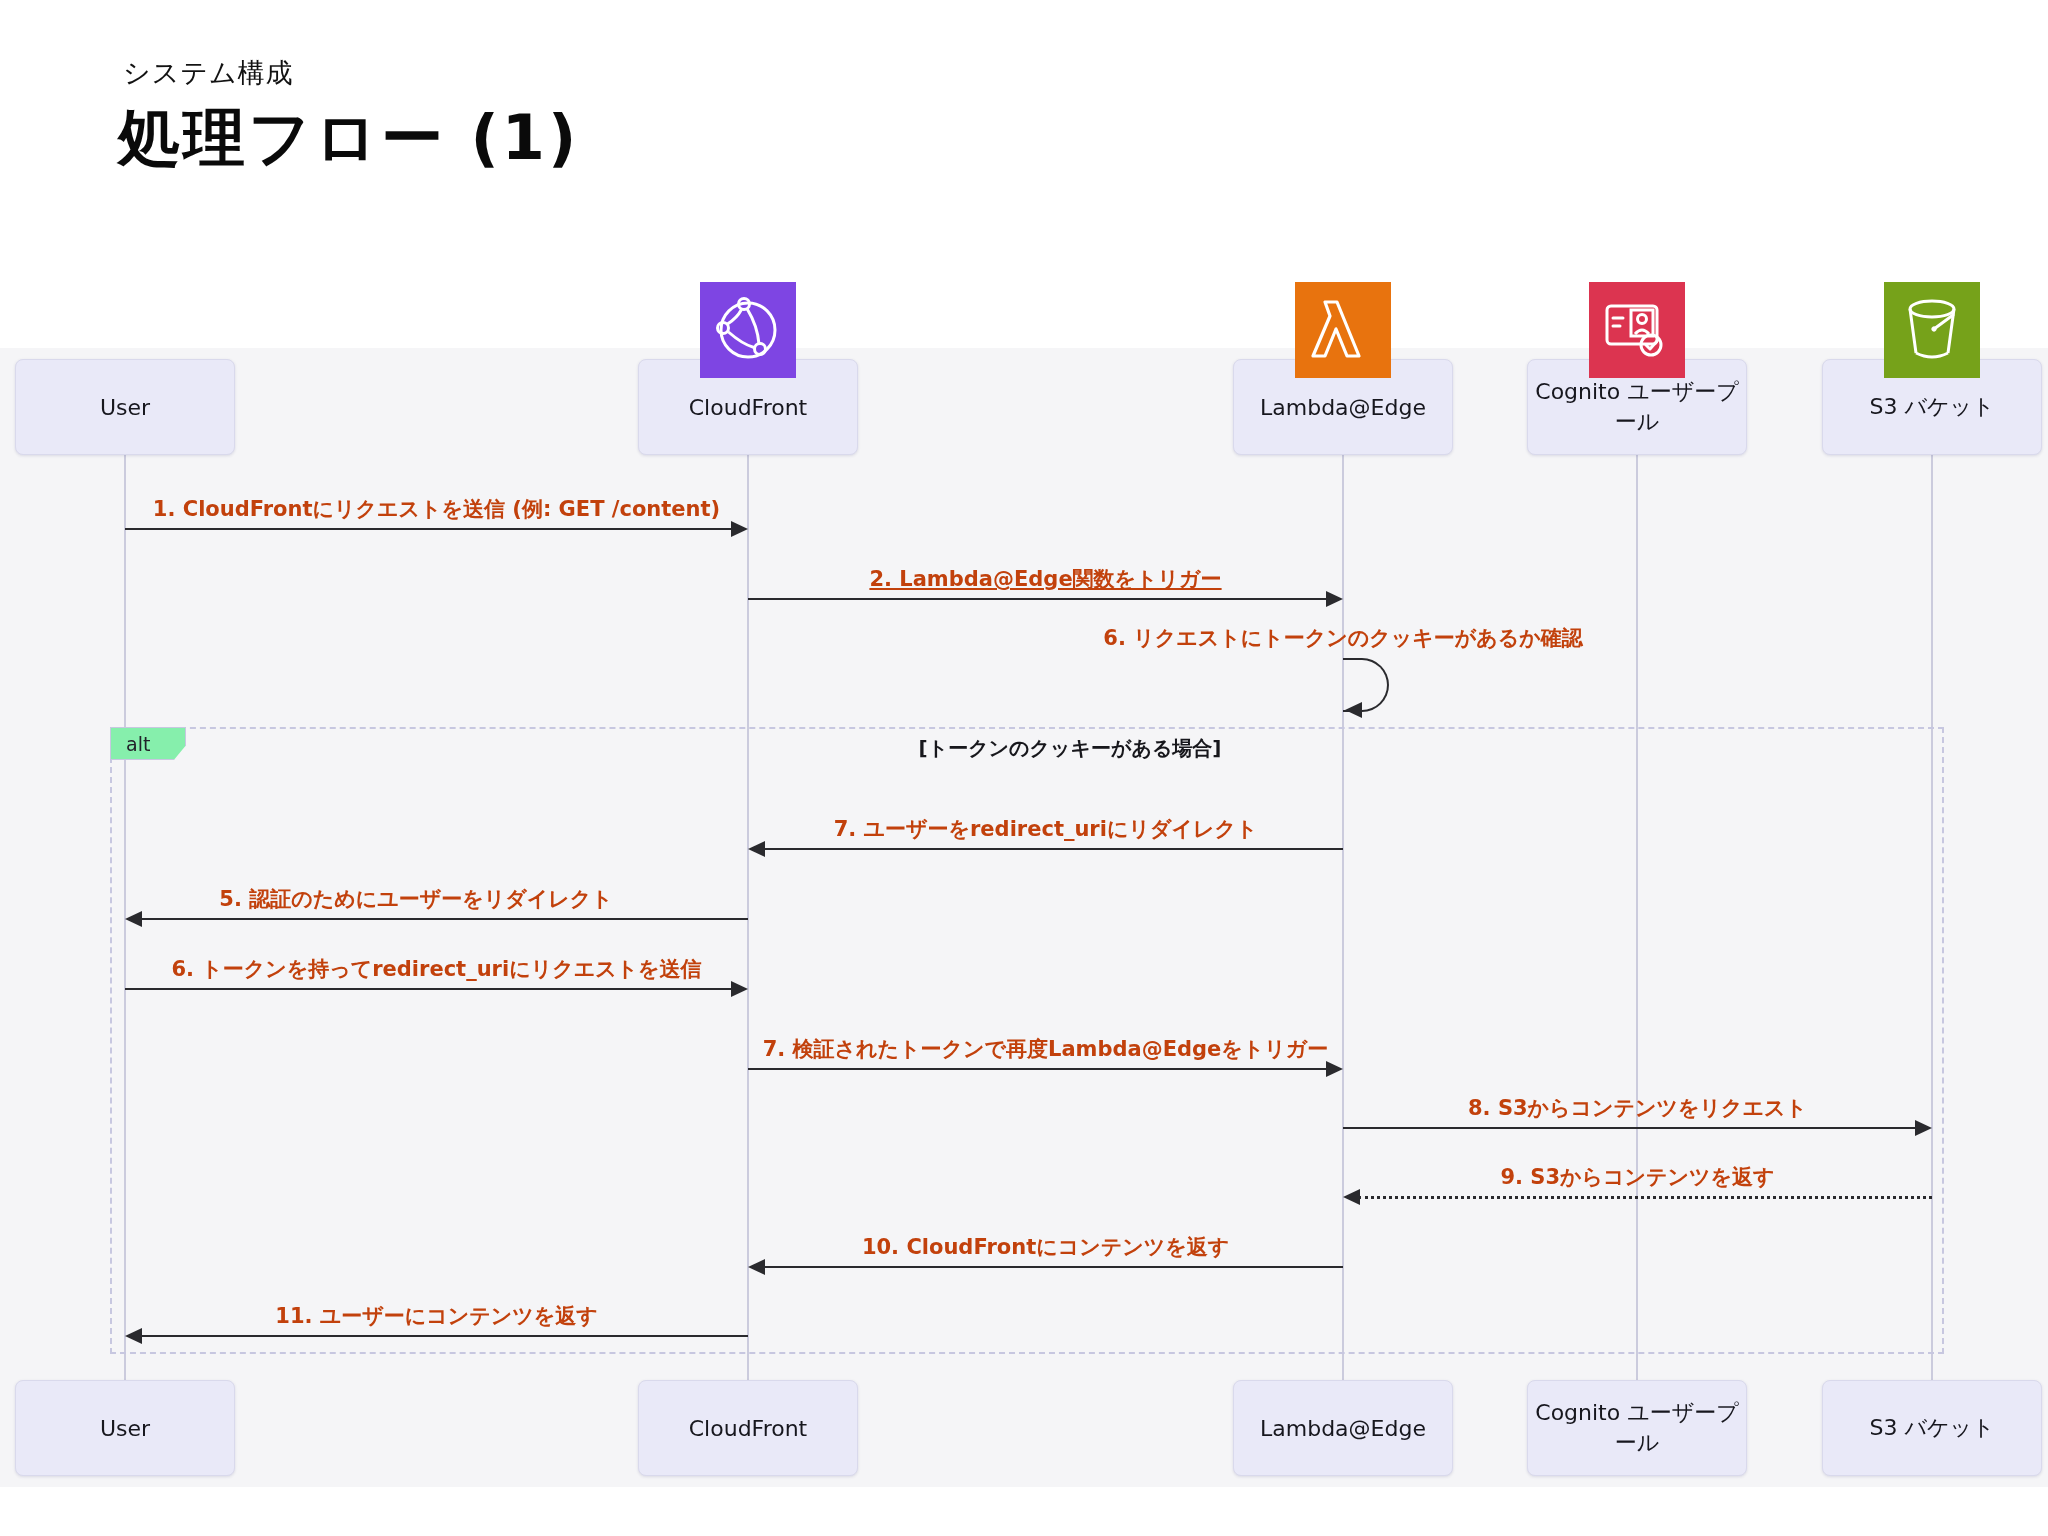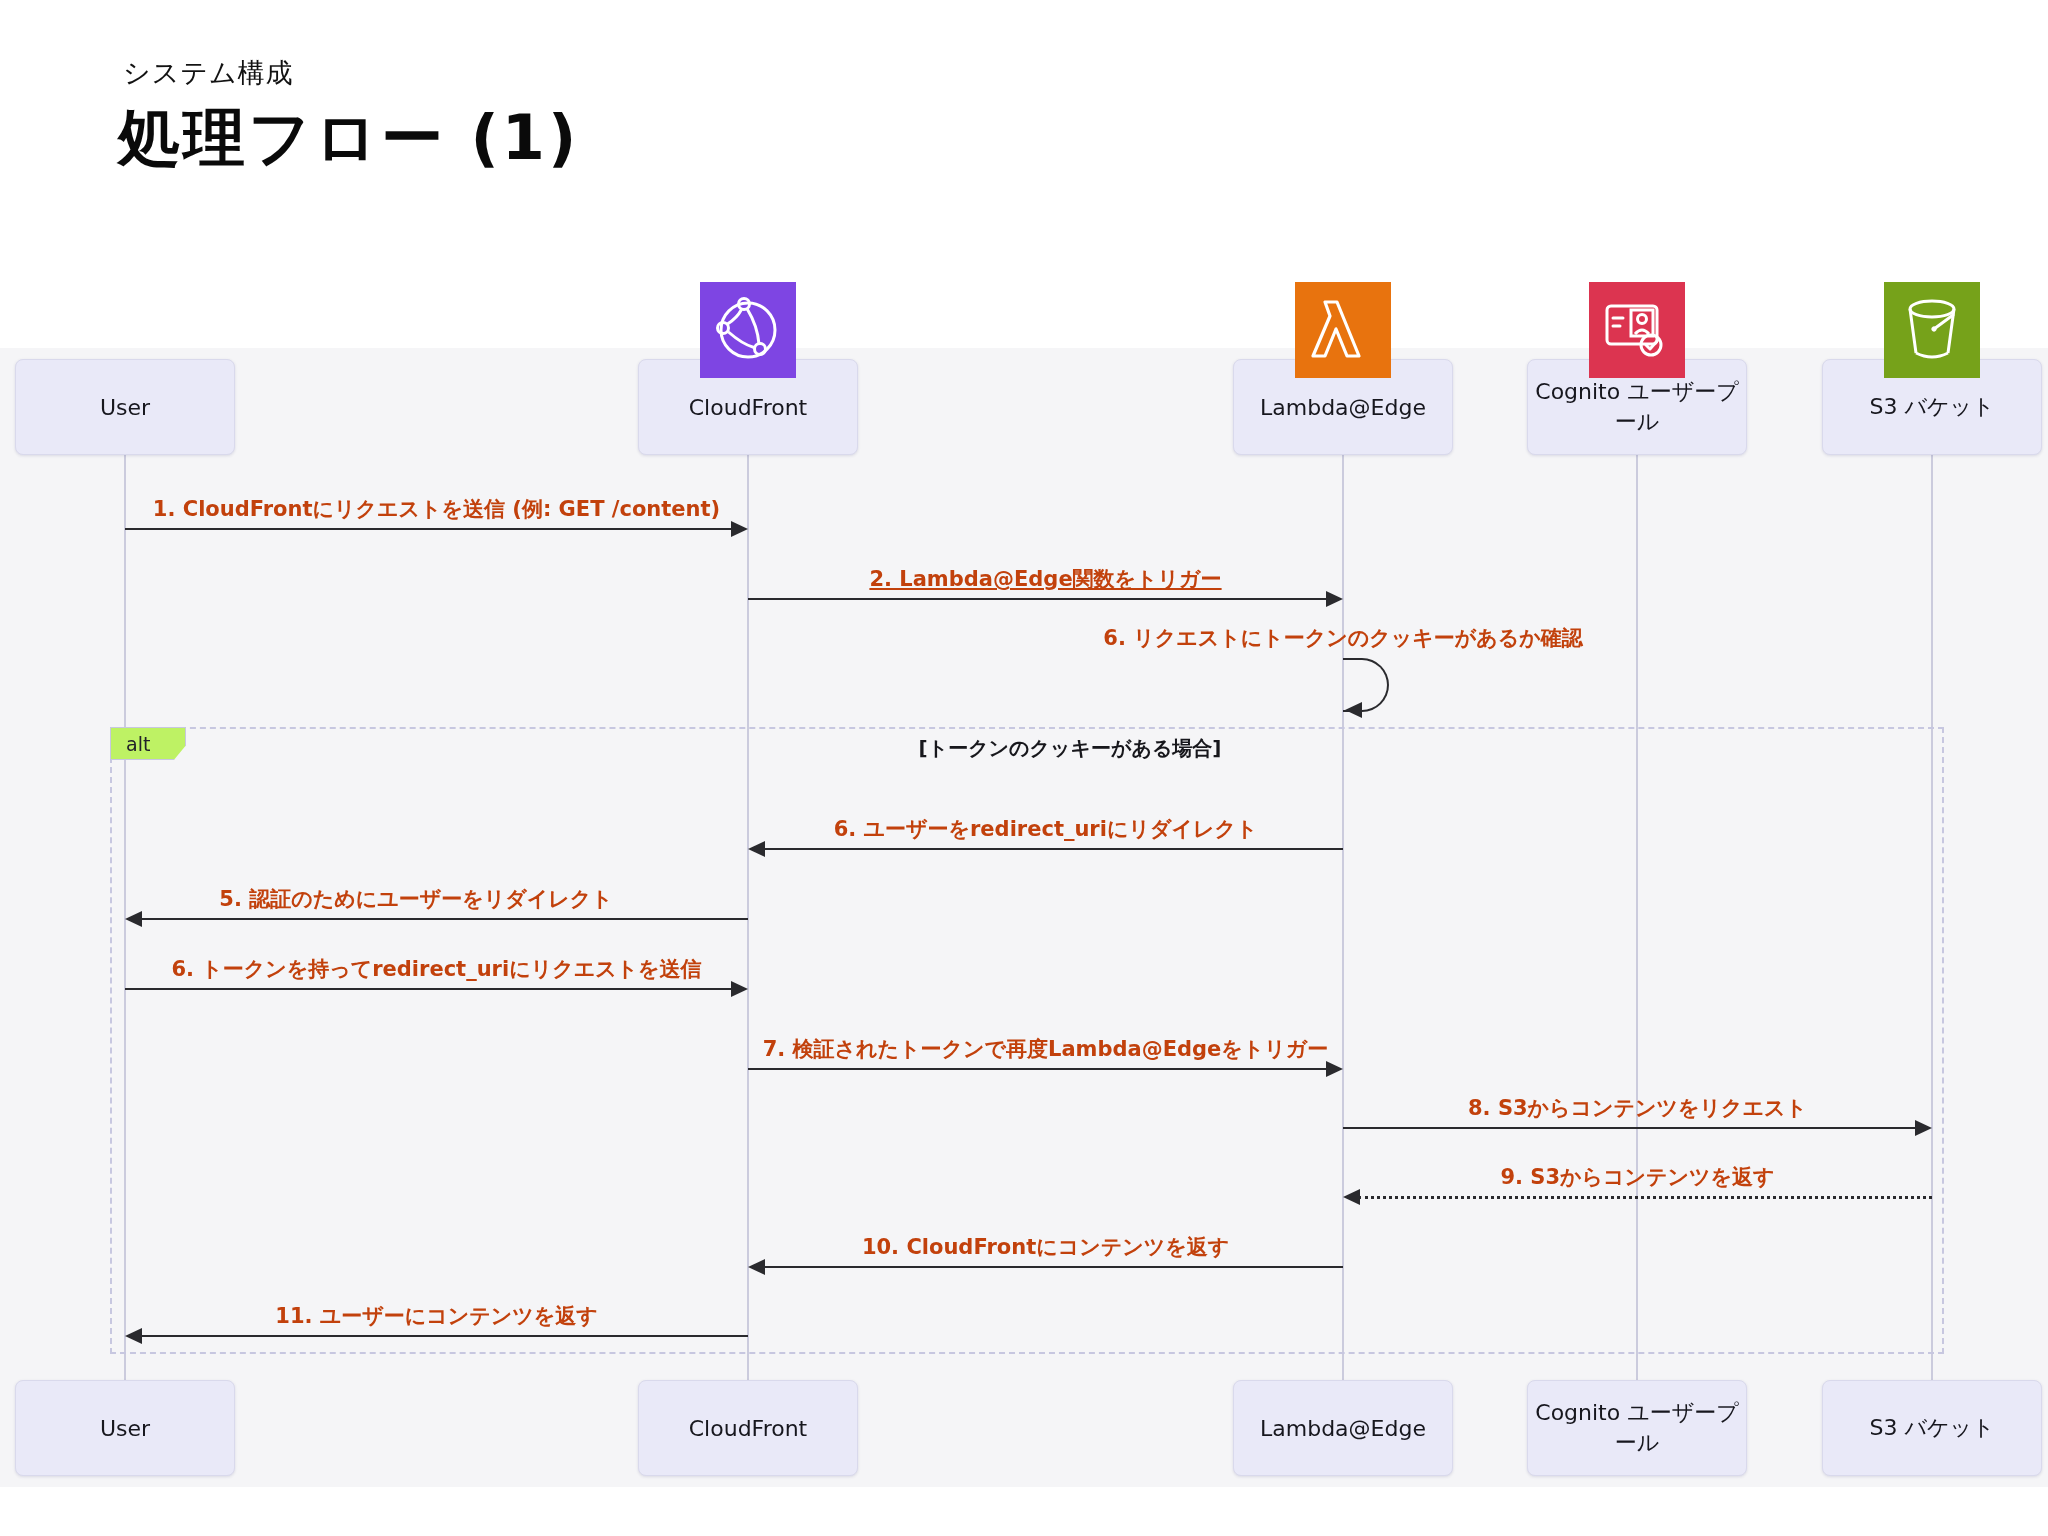--- a/index.html
+++ b/index.html
@@ -22,21 +22,21 @@
     background:#F5F5F7;z-index:0;
   }
   .lifeline{
     position:absolute;width:2px;top:402px;height:1028px;
     background:#CBCBDD;z-index:1;
   }
   .alt-frame{
     position:absolute;border:2px dashed #C7C7E0;z-index:2;background:transparent;
   }
   .alt-tab{
-    position:absolute;width:76px;height:33px;background:#bef264;
+    position:absolute;width:76px;height:33px;background:#86efac;
     border:1px solid #C7C7E0;box-sizing:border-box;
     clip-path:polygon(0 0,100% 0,100% 55%,84% 100%,0 100%);
     font-size:19px;color:#22222A;display:flex;align-items:center;
     padding-left:15px;z-index:3;
   }
   .alt-cond{
     position:absolute;transform:translateX(-50%);white-space:nowrap;
     font-size:20px;font-weight:600;color:#17171C;z-index:3;
   }
   .actor-box{
@@ -132,21 +132,21 @@
     <div class="arrow-head right" style="left: 731px; top: 521px;"></div>
     <div class="msg-label" style="left: 436.5px; top: 495px;">1. CloudFrontにリクエストを送信 (例: GET /content)</div>
     <div class="msg-line" style="left: 748px; top: 598px; width: 580px;"></div>
     <div class="arrow-head right" style="left: 1326px; top: 591px;"></div>
     <div class="msg-label" style="left: 1045.5px; top: 565px; text-decoration: underline;">2. Lambda@Edge関数をトリガー</div>
     <div class="self-loop" style="left: 1343px; top: 658px;"></div>
     <div class="arrow-head left" style="left: 1345px; top: 702px;"></div>
     <div class="msg-label" style="left: 1343px; top: 624px;">6. リクエストにトークンのクッキーがあるか確認</div>
     <div class="msg-line" style="left: 763px; top: 848px; width: 580px;"></div>
     <div class="arrow-head left" style="left: 748px; top: 841px;"></div>
-    <div class="msg-label" style="left: 1045.5px; top: 815px;">6. ユーザーをredirect_uriにリダイレクト</div>
+    <div class="msg-label" style="left: 1045.5px; top: 815px;">7. ユーザーをredirect_uriにリダイレクト</div>
     <div class="msg-line" style="left: 140px; top: 918px; width: 608px;"></div>
     <div class="arrow-head left" style="left: 125px; top: 911px;"></div>
     <div class="msg-label" style="left: 416px; top: 885px;">5. 認証のためにユーザーをリダイレクト</div>
     <div class="msg-line" style="left: 125px; top: 988px; width: 608px;"></div>
     <div class="arrow-head right" style="left: 731px; top: 981px;"></div>
     <div class="msg-label" style="left: 436.5px; top: 955px;">6. トークンを持ってredirect_uriにリクエストを送信</div>
     <div class="msg-line" style="left: 748px; top: 1068px; width: 580px;"></div>
     <div class="arrow-head right" style="left: 1326px; top: 1061px;"></div>
     <div class="msg-label" style="left: 1045.5px; top: 1035px;">7. 検証されたトークンで再度Lambda@Edgeをトリガー</div>
     <div class="msg-line" style="left: 1343px; top: 1127px; width: 574px;"></div>

